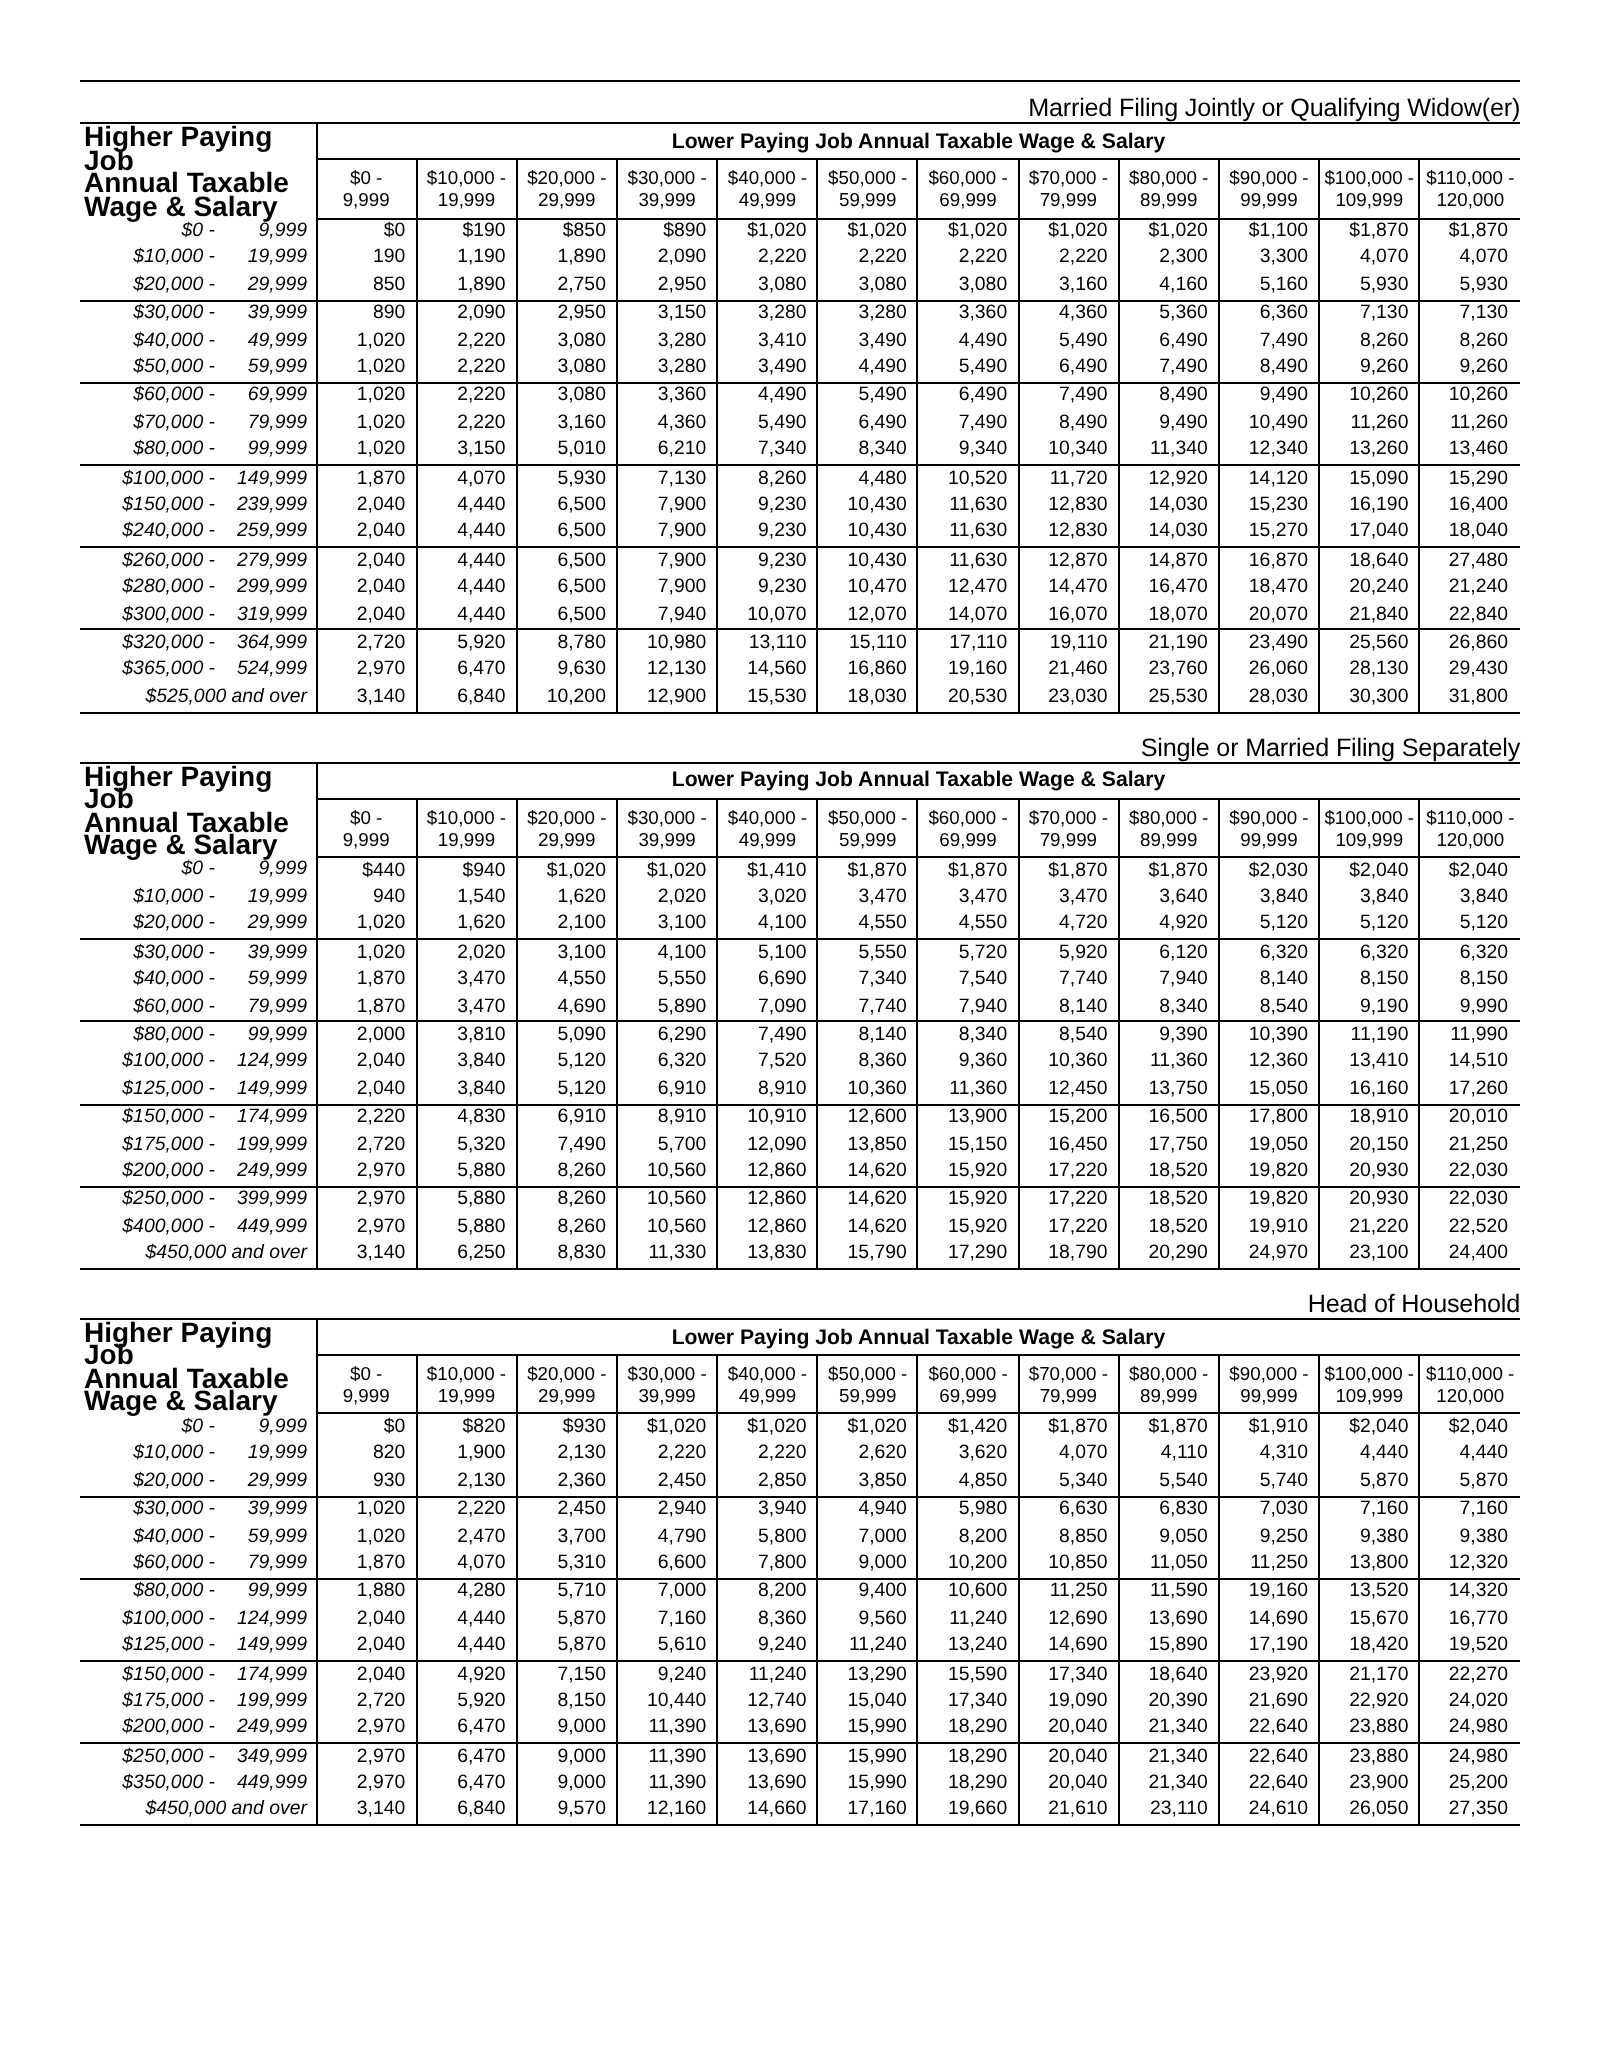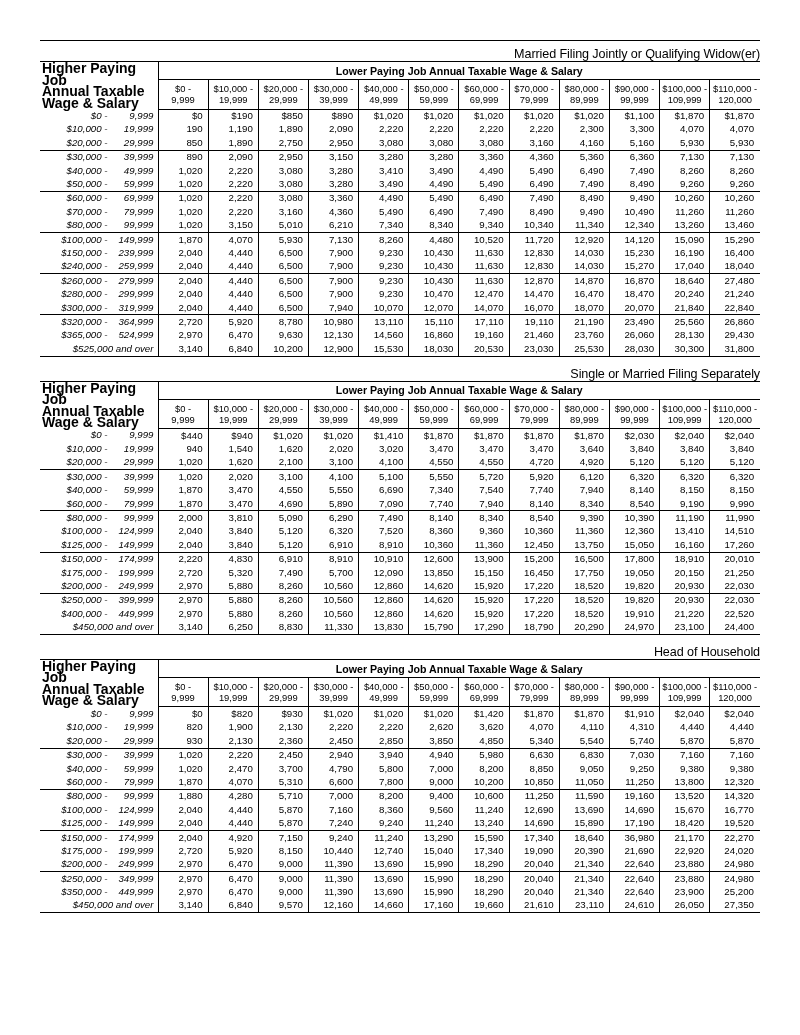--- a/index.html
+++ b/index.html
@@ -1007,42 +1007,42 @@
               <td>13,690</td>
               <td>14,690</td>
               <td>15,670</td>
               <td>16,770</td>
             </tr>
             <tr class="d grp-end">
               <td class="rl"><span class="lo">$125,000 -</span><span class="hi">149,999</span></td>
               <td>2,040</td>
               <td>4,440</td>
               <td>5,870</td>
-              <td>7,240</td>
+              <td>5,610</td>
               <td>9,240</td>
               <td>11,240</td>
               <td>13,240</td>
               <td>14,690</td>
               <td>15,890</td>
               <td>17,190</td>
               <td>18,420</td>
               <td>19,520</td>
             </tr>
             <tr class="d">
               <td class="rl"><span class="lo">$150,000 -</span><span class="hi">174,999</span></td>
               <td>2,040</td>
               <td>4,920</td>
               <td>7,150</td>
               <td>9,240</td>
               <td>11,240</td>
               <td>13,290</td>
               <td>15,590</td>
               <td>17,340</td>
               <td>18,640</td>
-              <td>36,980</td>
+              <td>23,920</td>
               <td>21,170</td>
               <td>22,270</td>
             </tr>
             <tr class="d">
               <td class="rl"><span class="lo">$175,000 -</span><span class="hi">199,999</span></td>
               <td>2,720</td>
               <td>5,920</td>
               <td>8,150</td>
               <td>10,440</td>
               <td>12,740</td>

